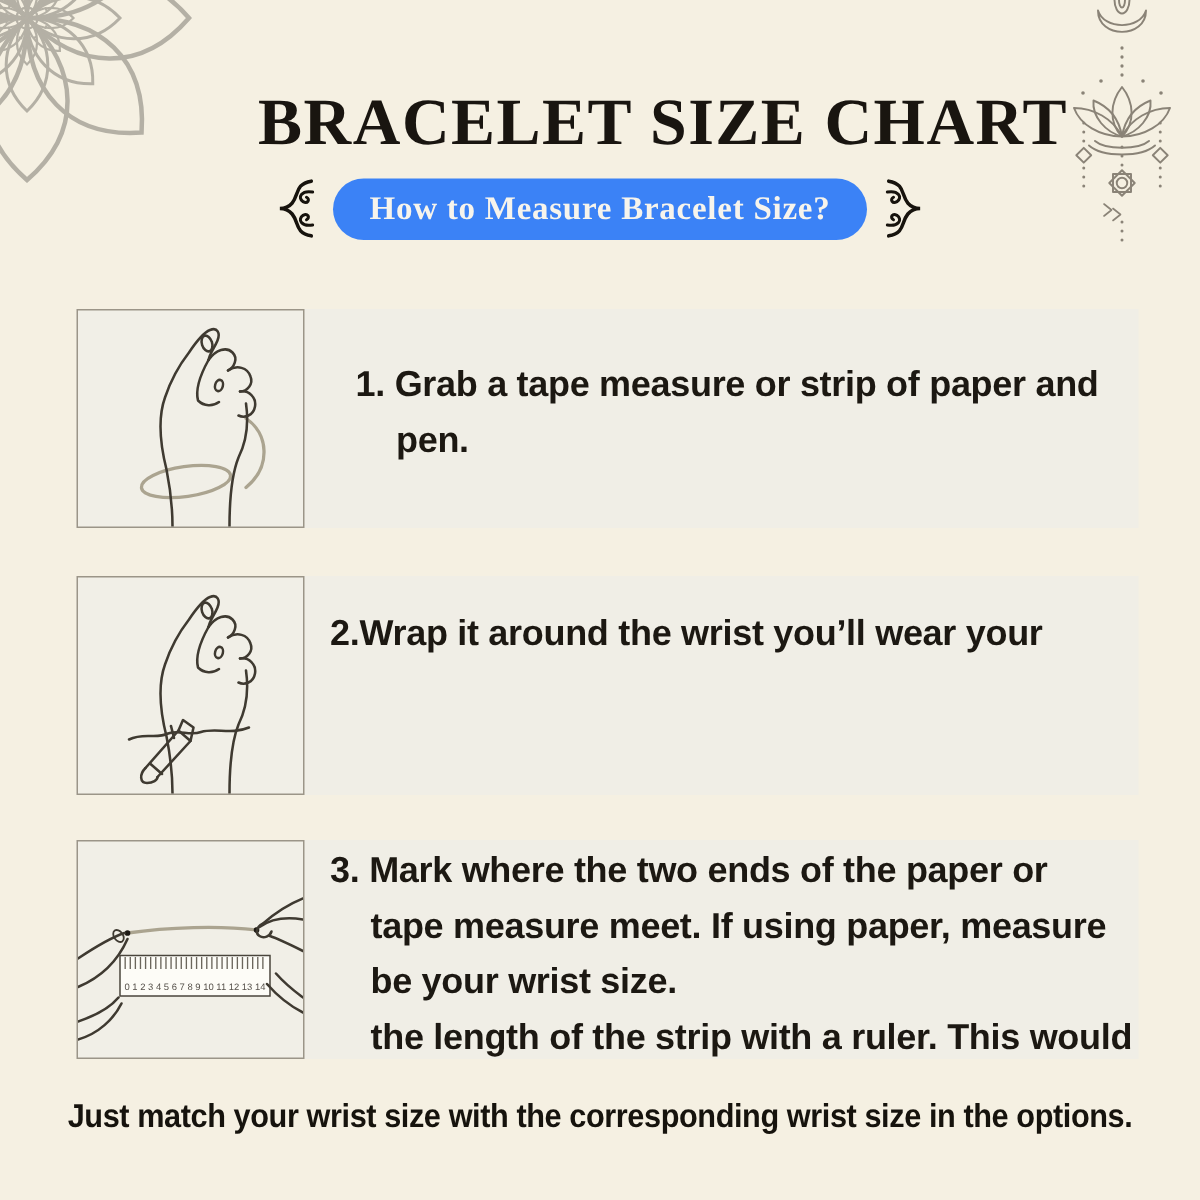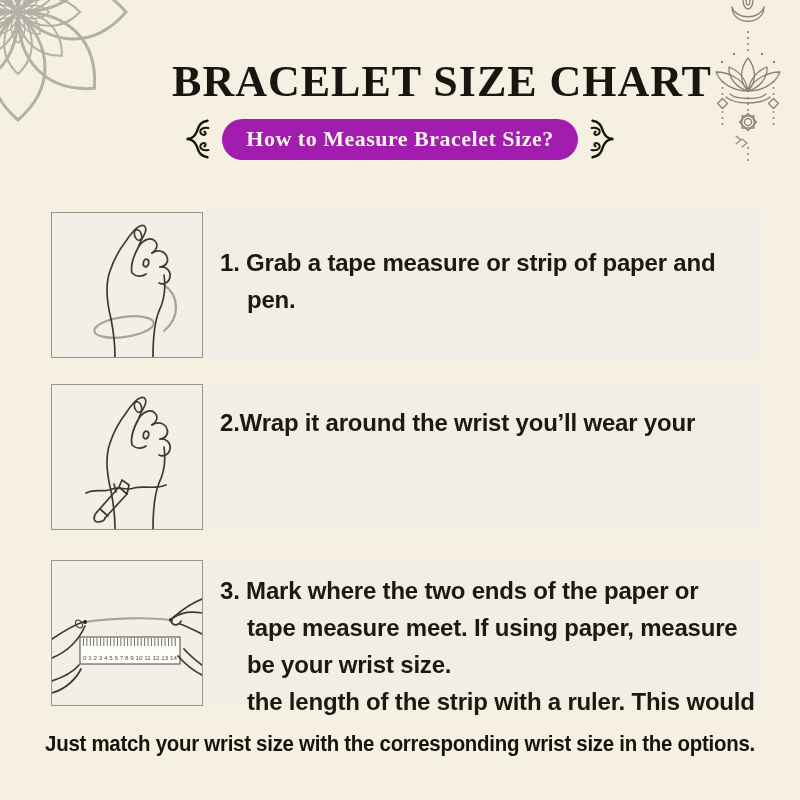--- a/index.html
+++ b/index.html
@@ -17,21 +17,21 @@
     font-weight:700;
     font-size:44px;letter-spacing:1px;line-height:1;
     color:#191510;
     margin-left:42px;
   }
   .badge-row{
     position:absolute;top:118px;left:0;width:800px;
     display:flex;justify-content:center;align-items:center;gap:9px;
   }
   .badge-pill{
-    background:#a21caf;color:#f7f4ec;
+    background:#3b82f6;color:#f7f4ec;
     border-radius:22px;
     padding:7px 24px 8px;
     font-family:"Liberation Serif",serif;
     font-weight:700;font-size:22px;letter-spacing:0.5px;
     white-space:nowrap;
   }
   .flourish{width:31px;height:42px;flex:0 0 auto;}
   .flourish.right{transform:scale(-1,1);}
   
   .mandala{position:absolute;left:-112px;top:-118px;width:260px;height:260px;}
@@ -47,23 +47,23 @@
     border:1px solid #9b9588;box-sizing:border-box;
     background:#f1efe7;
   }
   .step-box svg{display:block;width:150px;height:144px;}
   .step-text{
     margin-left:17px;
     font-size:24px;font-weight:600;letter-spacing:-0.2px;
     line-height:37px;color:#1c1812;white-space:nowrap;
   }
   .step-text .cont{padding-left:27px;}
-  #step-1{top:212px;} #step-1 .step-text{margin-top:32px;}
+  #step-1{top:206px;gap:17px;} #step-1 .step-text{margin-top:32px;}
   #step-2{top:384px;} #step-2 .step-text{margin-top:20px;}
-  #step-3{top:560px;} #step-3 .step-text{margin-top:12px;}
+  #step-3{top:560px;} #step-3 .step-text{margin-top:2px;}
   
   .footer{
     position:absolute;top:731px;left:0;width:800px;
     text-align:center;
     font-size:22px;font-weight:700;letter-spacing:-0.3px;
     transform:scaleX(0.93);transform-origin:center;
     color:#16130d;white-space:nowrap;
   }
   
   .ink{stroke:#3f3a31;stroke-width:1.7;fill:none;stroke-linecap:round;stroke-linejoin:round;}

